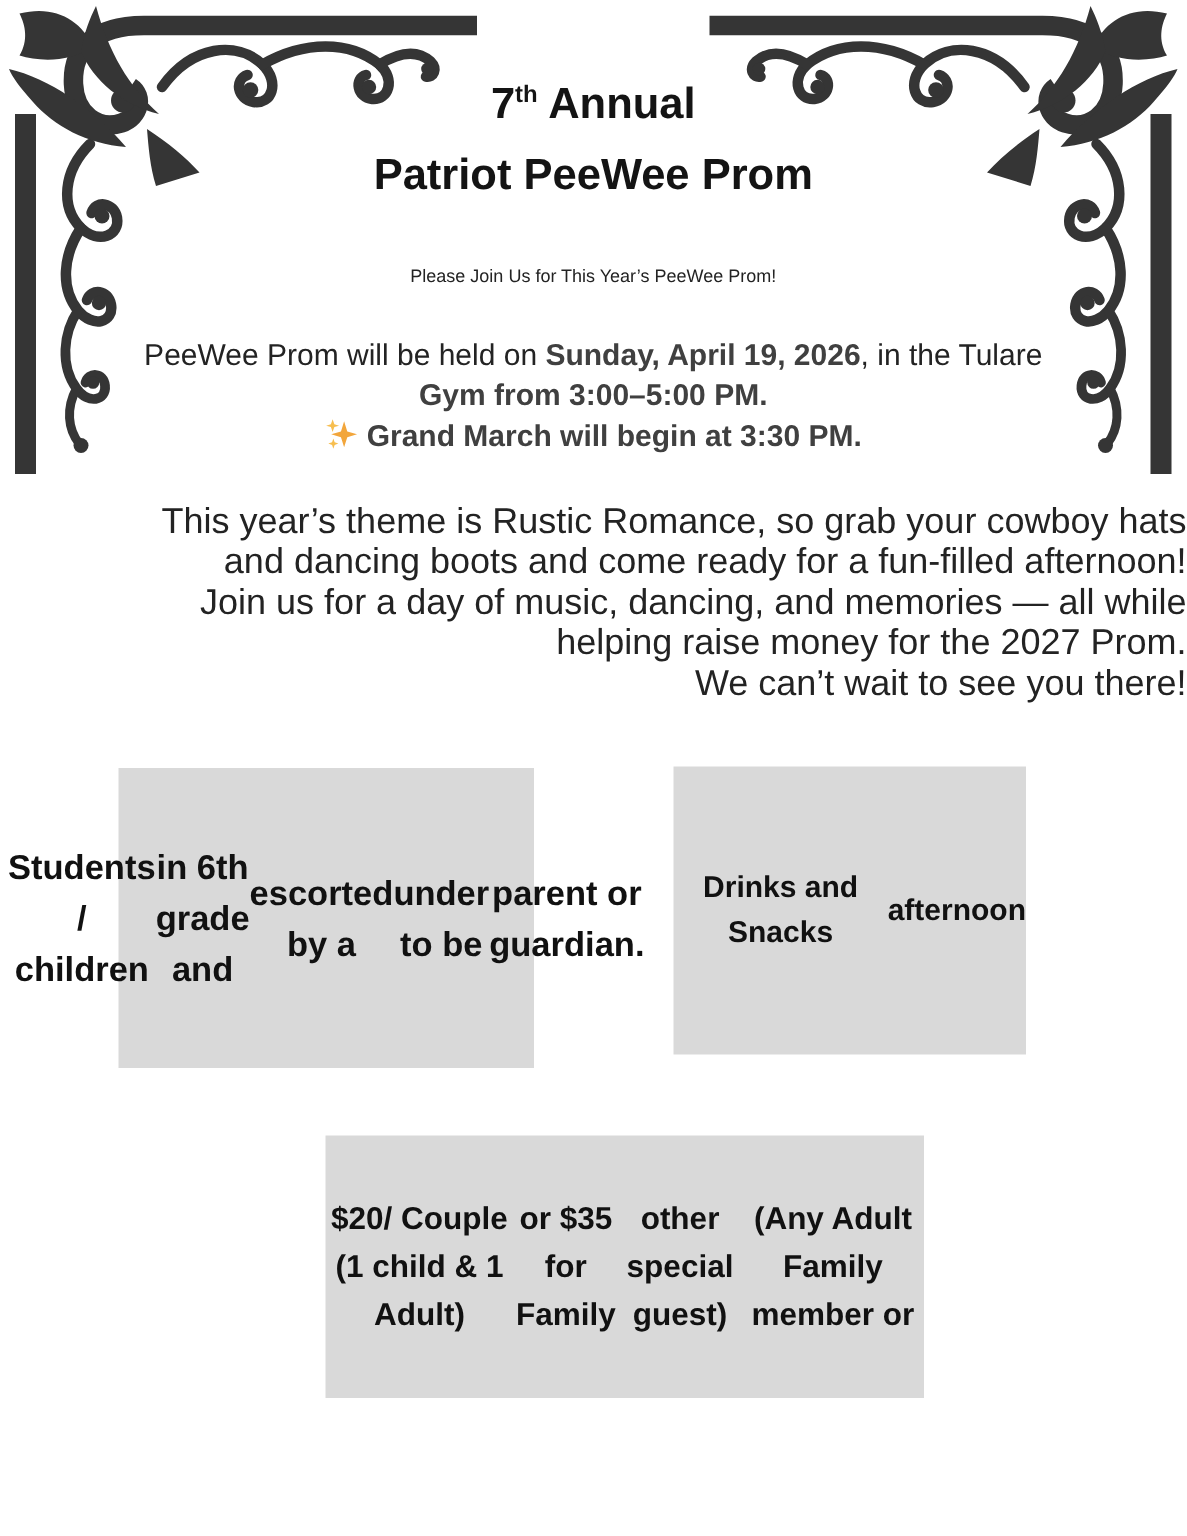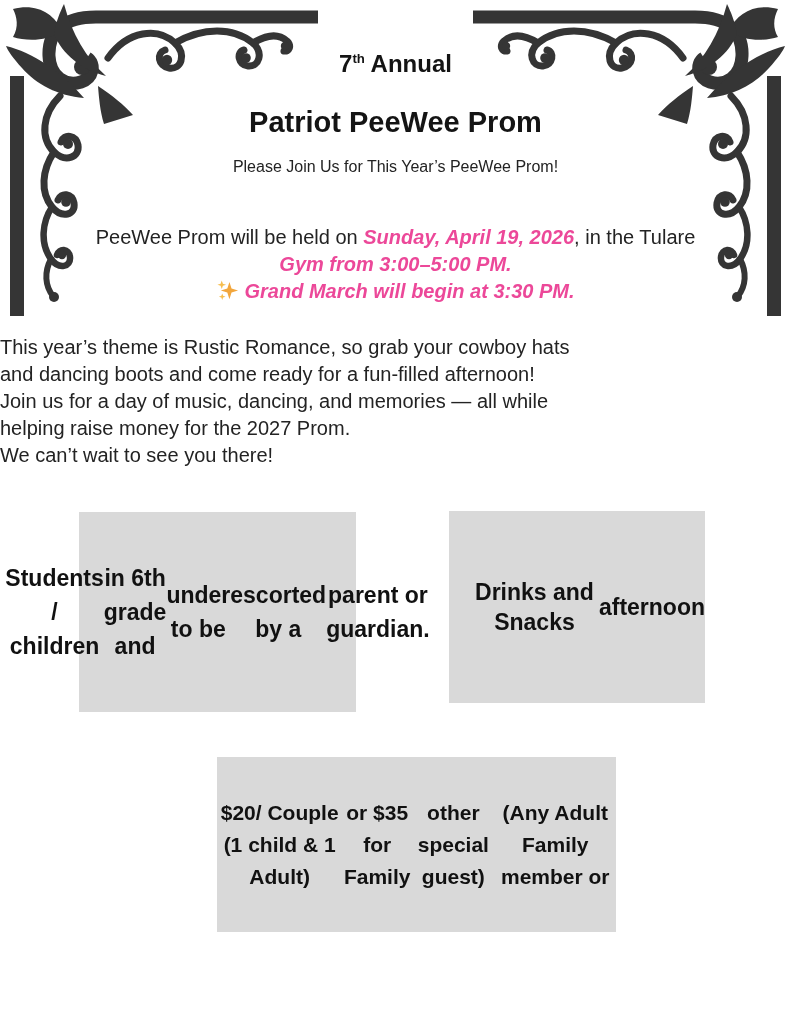--- a/index.html
+++ b/index.html
@@ -7,40 +7,40 @@
     position:relative; width:791px; height:1024px; background:#ffffff;
     font-family:"Liberation Sans", sans-serif; overflow:hidden;
     color:#232323;
   }
   .corner { position:absolute; top:0; width:350px; height:340px; }
   .corner.left  { left:0; }
   .corner.right { right:0; transform:scaleX(-1); }
 
   .title-block { position:absolute; top:40px; left:0; width:100%; text-align:center;
                  font-weight:700; color:#141414; }
-  .title-line1 { font-size:24px; line-height:38px; }
+  .title-line1 { font-size:29px; line-height:48px; }
   .title-line1 sup { font-size:0.55em; font-weight:700; }
-  .title-line2 { font-size:29px; line-height:38px; margin-top:20px; }
+  .title-line2 { font-size:29px; line-height:38px; margin-top:4px; }
 
-  .intro { position:absolute; top:154px; left:0; width:100%; text-align:center;
-           font-size:16px; line-height:26px; }
+  .intro { position:absolute; top:171px; left:0; width:100%; text-align:center;
+           font-size:12px; line-height:26px; }
 
   .event { position:absolute; top:224px; left:0; width:100%; text-align:center;
            font-size:20px; line-height:27px; }
-  .event b, .theme b { color:#ec4899;font-style:italic; }
+  .event b, .theme b { color:#404040; }
   .sparkle { vertical-align:-4px; margin-right:5px; }
 
-  .theme { position:absolute; top:334px; left:0; width:100%; text-align:left;
-           font-size:20px; line-height:27px; }
+  .theme { position:absolute; top:334px; left:0; width:100%; text-align:right;
+           font-size:24px; line-height:27px; }
 
   .gray-box { position:absolute; background:#d9d9d9; display:flex; flex-direction:row;
               align-items:center; justify-content:center; text-align:center;
               font-weight:700; color:#111111; }
   .box-escort  { left:79px;  top:512px; width:277px; height:200px; font-size:23px; line-height:34px; }
-  .box-snacks  { left:449px; top:511px; width:235px; height:192px; font-size:23px; line-height:30px;padding-left:21px; }
+  .box-snacks  { left:449px; top:511px; width:235px; height:192px; font-size:20px; line-height:30px; }
   .box-pricing { left:217px; top:757px; width:399px; height:175px; font-size:21px; line-height:32px; }
 </style>
 </head>
 <body>
 
 <div class="page">
 
   <svg class="corner left" viewBox="0 0 350 340" aria-hidden="true">
     <g fill="none" stroke="#353535" stroke-linecap="round">
       <path d="M318 17 H96 C62 17 48 33 49 56 C50 77 66 87 81 82 C93 78 96 64 87 58" stroke-width="13" stroke-linecap="butt"></path>
@@ -120,22 +120,22 @@
     <div>This year’s theme is Rustic Romance, so grab your cowboy hats</div>
     <div>and dancing boots and come ready for a fun-filled afternoon!</div>
     <div>Join us for a day of music, dancing, and memories — all while</div>
     <div>helping raise money for the 2027 Prom.</div>
     <div>We can’t wait to see you there!</div>
   </div>
 
   <div class="gray-box box-escort">
     <div>Students / children</div>
     <div>in 6th grade and</div>
+    <div>escorted by a</div>
     <div>under to be</div>
-    <div>escorted by a</div>
     <div>parent or guardian.</div>
   </div>
 
   <div class="gray-box box-snacks">
     <div>Drinks and Snacks</div>
     <div>afternoon</div>
   </div>
 
   <div class="gray-box box-pricing">
     <div>$20/ Couple (1 child &amp; 1 Adult)</div>

